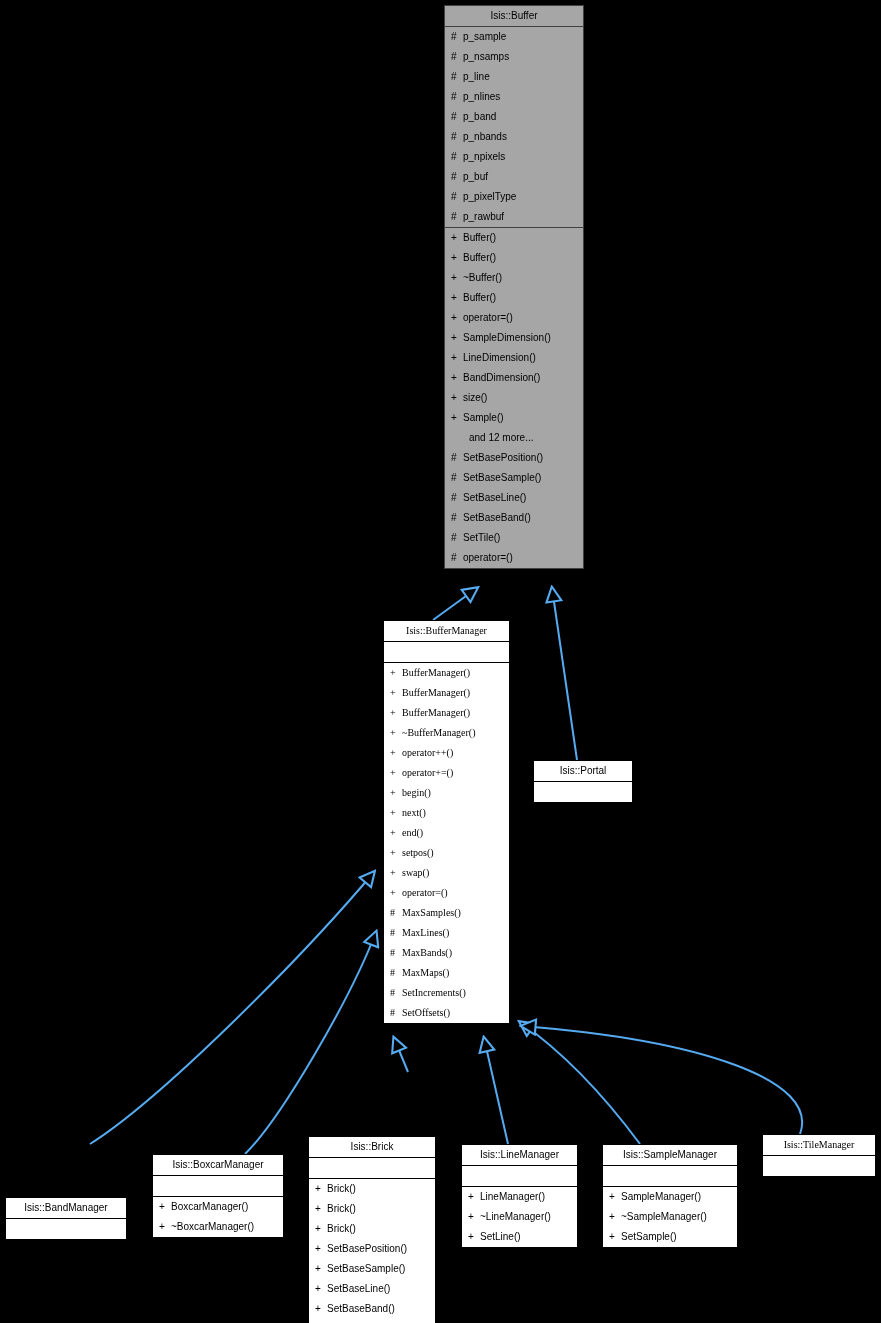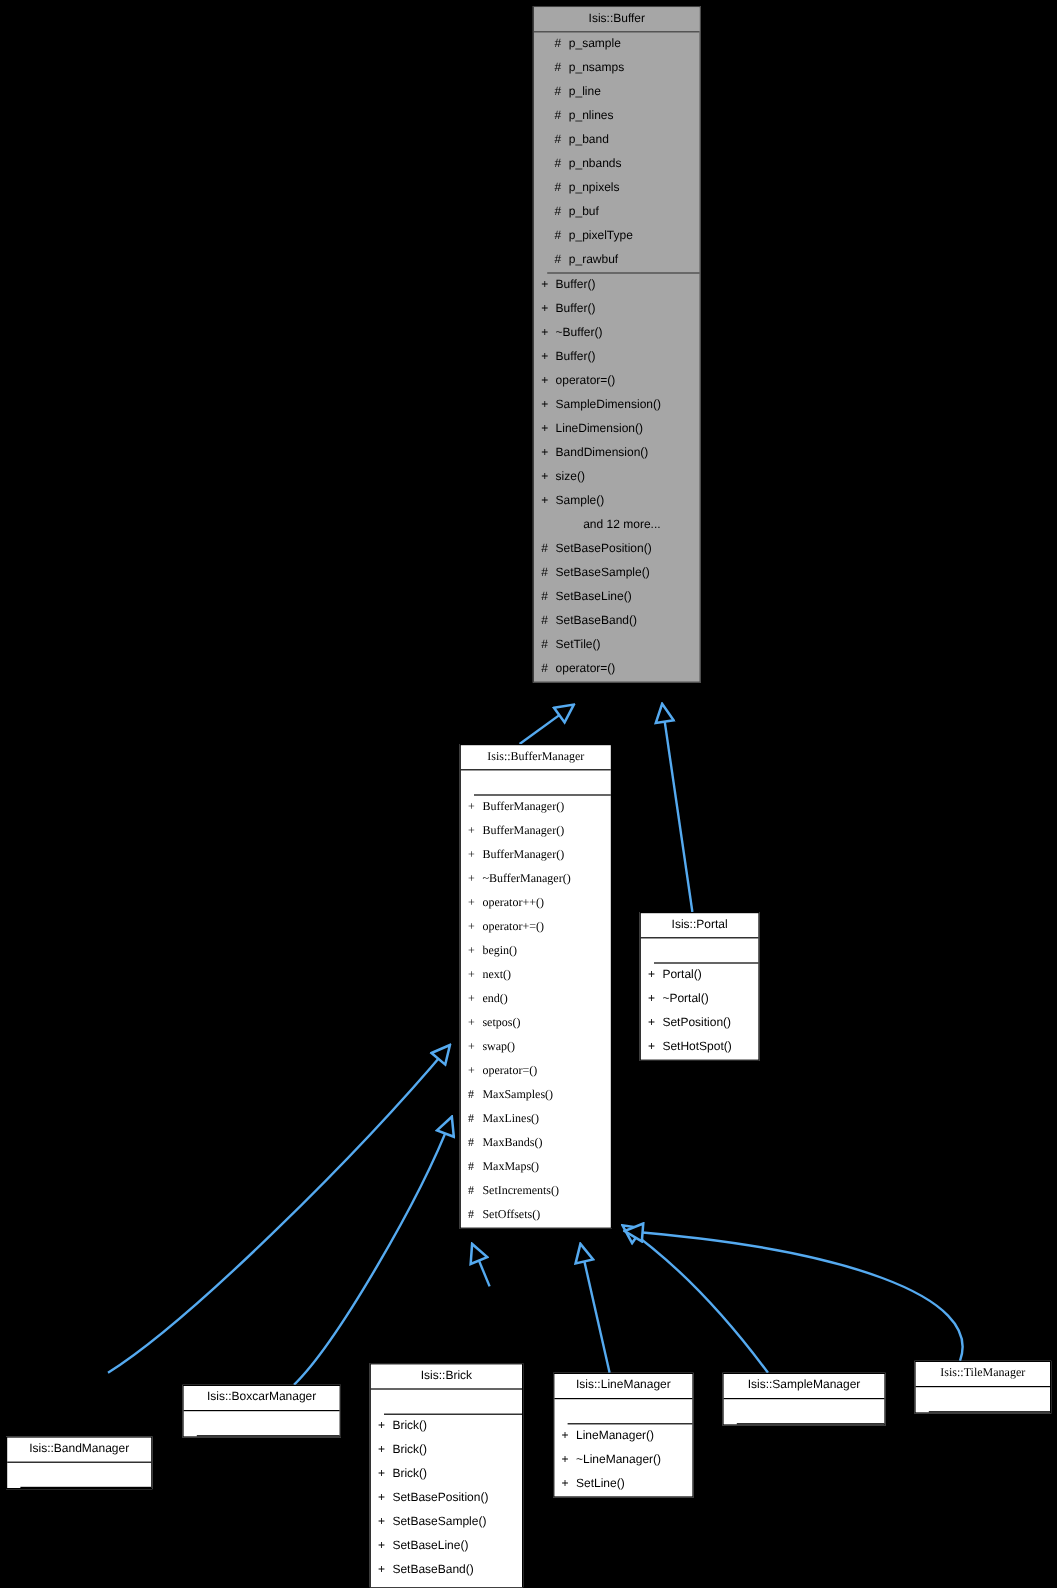--- a/index.html
+++ b/index.html
@@ -48,42 +48,40 @@
   }
   .uml-node.filled .uml-title {
     border-bottom: 1px solid #404040;
     background: #a6a6a6;
   }
   .uml-attrs, .uml-ops {
     padding: 0;
   }
   .uml-attrs {
     border-bottom: 1px solid #000000;
-    margin-left: 11px;
   }
   .uml-node.filled .uml-attrs {
     border-bottom: 1px solid #404040;
   }
   .uml-attrs.empty {
     height: 20px;
   }
   .uml-row {
     height: 20px;
     line-height: 20px;
     white-space: nowrap;
     padding-left: 6px;
     overflow: hidden;
   }
   .uml-row .vis {
     display: inline-block;
     width: 12px;
   }
   .uml-row.more {
     padding-left: 24px;
-    margin-left: 17px;
   }
 </style>
 </head>
 <body>
 
 <div id="diagram">
 
   <svg class="edges" viewBox="0 0 881 1323" xmlns="http://www.w3.org/2000/svg">
     <defs>
       <marker id="hollow-tri" viewBox="0 0 12 12" refX="10" refY="6" markerWidth="9" markerHeight="9" orient="auto-start-reverse">
@@ -157,26 +155,20 @@
           <div class="uml-row"><span class="vis">#</span><span>MaxLines()</span></div>
           <div class="uml-row"><span class="vis">#</span><span>MaxBands()</span></div>
           <div class="uml-row"><span class="vis">#</span><span>MaxMaps()</span></div>
           <div class="uml-row"><span class="vis">#</span><span>SetIncrements()</span></div>
           <div class="uml-row"><span class="vis">#</span><span>SetOffsets()</span></div>
         </div>
       </div>
       <div class="uml-node" style="left: 533px; top: 760px; width: 100px;">
         <div class="uml-title">Isis::Portal</div>
         <div class="uml-attrs empty"></div>
-        <div class="uml-ops">
-          <div class="uml-row"><span class="vis">+</span><span>Portal()</span></div>
-          <div class="uml-row"><span class="vis">+</span><span>~Portal()</span></div>
-          <div class="uml-row"><span class="vis">+</span><span>SetPosition()</span></div>
-          <div class="uml-row"><span class="vis">+</span><span>SetHotSpot()</span></div>
-        </div>
       </div>
       <div class="uml-node" style="left: 308px; top: 1136px; width: 128px;">
         <div class="uml-title">Isis::Brick</div>
         <div class="uml-attrs empty"></div>
         <div class="uml-ops">
           <div class="uml-row"><span class="vis">+</span><span>Brick()</span></div>
           <div class="uml-row"><span class="vis">+</span><span>Brick()</span></div>
           <div class="uml-row"><span class="vis">+</span><span>Brick()</span></div>
           <div class="uml-row"><span class="vis">+</span><span>SetBasePosition()</span></div>
           <div class="uml-row"><span class="vis">+</span><span>SetBaseSample()</span></div>
@@ -187,33 +179,42 @@
           <div class="uml-row"><span class="vis">+</span><span>Bricks()</span></div>
         </div>
       </div>
       <div class="uml-node" style="left: 5px; top: 1197px; width: 122px;">
         <div class="uml-title">Isis::BandManager</div>
         <div class="uml-attrs empty"></div>
       </div>
       <div class="uml-node" style="left: 152px; top: 1154px; width: 132px;">
         <div class="uml-title">Isis::BoxcarManager</div>
         <div class="uml-attrs empty"></div>
+        <div class="uml-ops">
+          <div class="uml-row"><span class="vis">+</span><span>BoxcarManager()</span></div>
+          <div class="uml-row"><span class="vis">+</span><span>~BoxcarManager()</span></div>
+        </div>
       </div>
       <div class="uml-node" style="left: 461px; top: 1144px; width: 117px;">
         <div class="uml-title">Isis::LineManager</div>
         <div class="uml-attrs empty"></div>
         <div class="uml-ops">
           <div class="uml-row"><span class="vis">+</span><span>LineManager()</span></div>
           <div class="uml-row"><span class="vis">+</span><span>~LineManager()</span></div>
           <div class="uml-row"><span class="vis">+</span><span>SetLine()</span></div>
         </div>
       </div>
       <div class="uml-node" style="left: 602px; top: 1144px; width: 136px;">
         <div class="uml-title">Isis::SampleManager</div>
         <div class="uml-attrs empty"></div>
+        <div class="uml-ops">
+          <div class="uml-row"><span class="vis">+</span><span>SampleManager()</span></div>
+          <div class="uml-row"><span class="vis">+</span><span>~SampleManager()</span></div>
+          <div class="uml-row"><span class="vis">+</span><span>SetSample()</span></div>
+        </div>
       </div>
       <div class="uml-node" style="left: 762px; top: 1134px; width: 114px; font-family: Liberation Serif, serif;">
         <div class="uml-title">Isis::TileManager</div>
         <div class="uml-attrs empty"></div>
       </div>
     </div>
 
 </div>
 
 </body></html>

